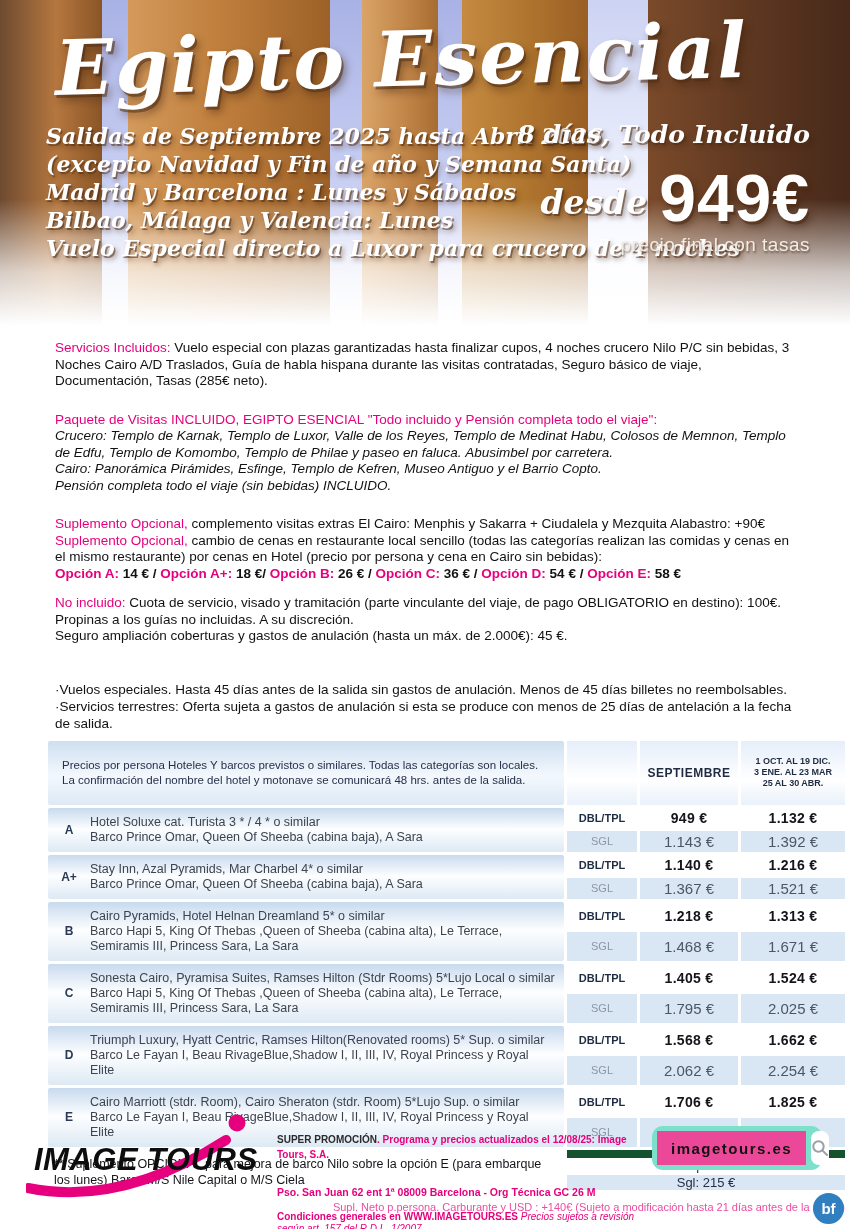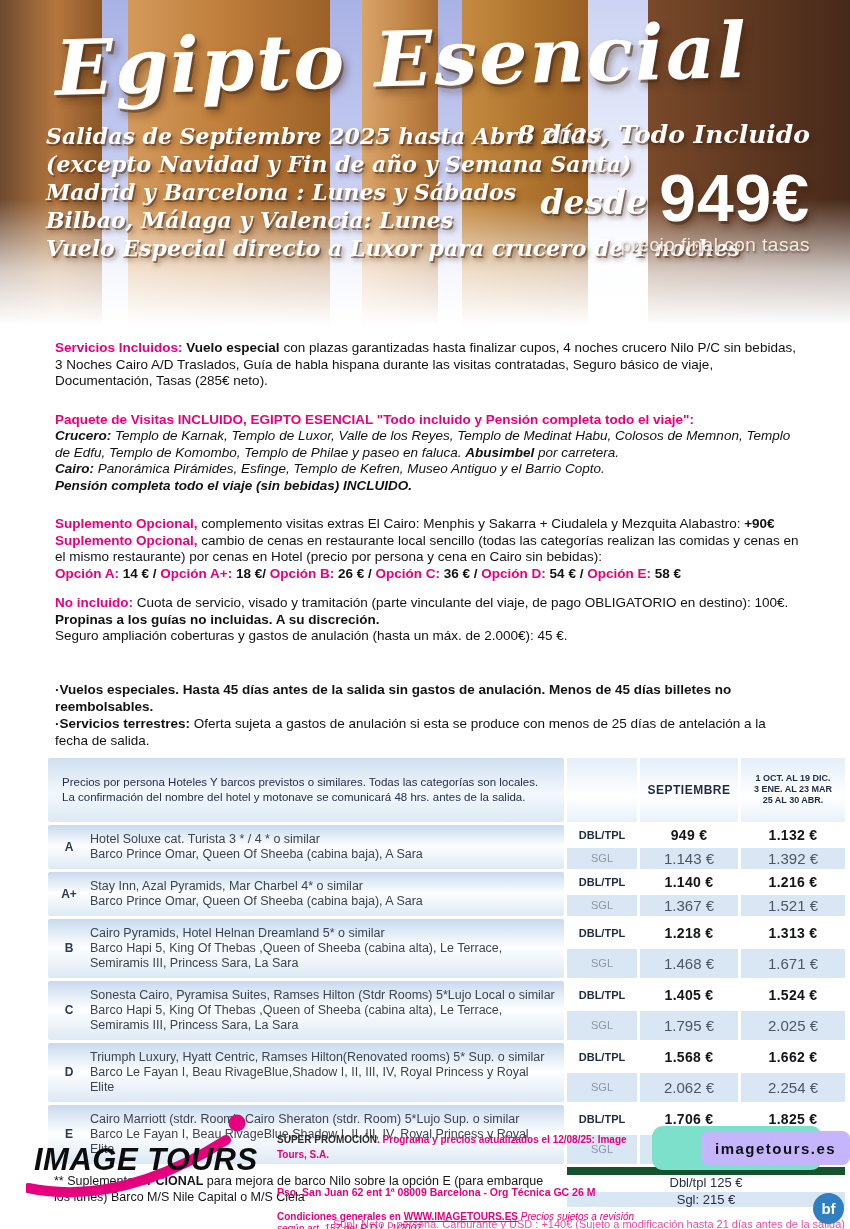--- a/index.html
+++ b/index.html
@@ -51,21 +51,21 @@
   .price-big {
     font-size:66px; font-weight:bold; color:#ffffff; letter-spacing:1px; line-height:0.95;
     text-shadow:2px 3px 0 rgba(80,45,20,0.6), 4px 5px 7px rgba(60,30,10,0.45);
   }
   .price-note { margin-top:4px; font-size:19px; color:#f3ece4; letter-spacing:0.5px;
     text-shadow:1px 1.5px 2px rgba(60,30,10,0.5); }
 
   
   .content { padding:8px 48px 0 55px; font-size:13.5px; line-height:16.5px; color:#121212; }
   .magenta { color:#e6007e; }
-  .b { font-weight:bold; }
+  .b { font-weight:normal; }
   .i { font-style:italic; }
   .para { margin-bottom:0; }
   .gap-lg { height:22px; }
   .gap-md { height:13px; }
   .sec-servicios { margin-top:0; }
   .opciones { font-weight:bold; }
   .opciones .lbl { color:#e6007e; }
 
   .bullets { margin-top:36px; font-size:13.5px; line-height:17px; }
 
@@ -110,27 +110,27 @@
 
   
   .footer { position:absolute; left:0; right:0; top:1112px; display:flex; padding:0 28px 0 26px; }
   .logo-box { width:235px; flex:none; }
   .footer-mid { flex:1; padding:20px 6px 0 16px; }
   .f1 { font-size:10px; line-height:15px; margin-bottom:24px; }
   .f1 .blk { color:#2b2b2b; font-weight:bold; }
   .f1 .mag { color:#e6007e; font-weight:bold; }
   .f2 { font-size:10.5px; color:#e6007e; font-weight:bold; margin-bottom:13px; }
   .f3 { font-size:10px; line-height:12px; color:#e6007e; margin-bottom:7px; }
-  .f3 .link { font-weight:bold; text-decoration:underline; cursor:pointer; }
+  .f3 .link { font-weight:bold; cursor:pointer; }
   .f3 .lead { font-weight:bold; }
   .f4 { font-size:9.5px; line-height:12.5px; color:#ec4da2; font-style:italic; }
   .site-btn { margin-top:14px; background:#7ce0cb; border-radius:11px; padding:5px;
     display:flex; gap:5px; align-items:stretch; cursor:pointer; height:44px; }
-  .site-pill { background:#c4b5fd; border-radius:8px; padding:0 14px; display:flex; align-items:center;
-    font-weight:bold; font-size:15px; letter-spacing:1.5px; color:#111;margin-left:44px; }
+  .site-pill { background:#ec4899; border-radius:0; padding:0 14px; display:flex; align-items:center;
+    font-weight:bold; font-size:15px; letter-spacing:1.5px; color:#111; }
   .site-search { background:#ffffff; border-radius:8px; width:36px; display:flex;
     align-items:center; justify-content:center; }
   .bf-badge { position:absolute; right:6px; bottom:5px; width:31px; height:31px; border-radius:50%;
     background:#2f7fc1; color:#ffffff; font-weight:bold; font-size:15px;
     display:flex; align-items:center; justify-content:center; }
 </style>
 </head>
 <body>
 
 <div class="page">

